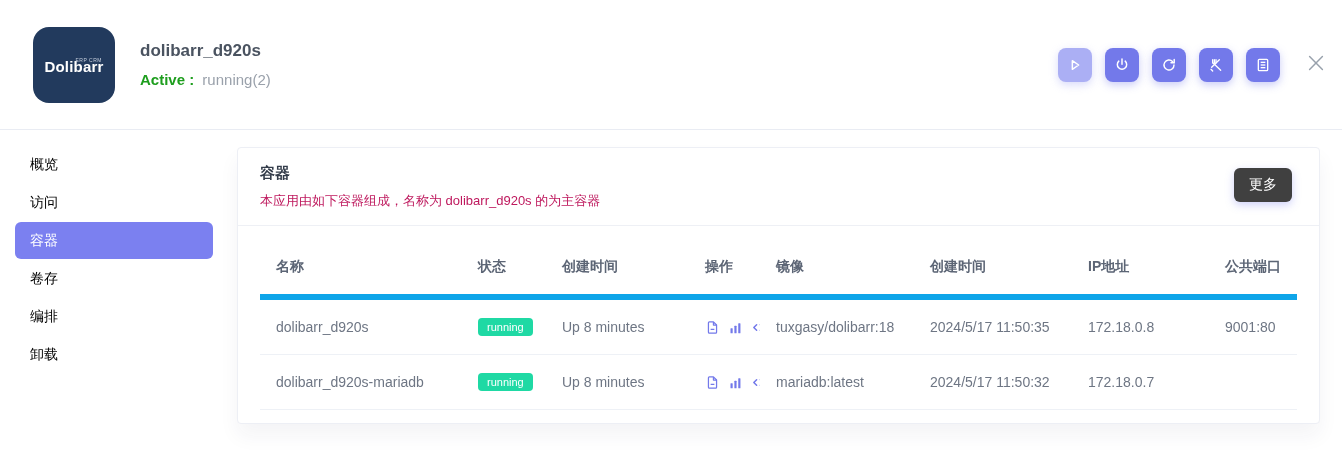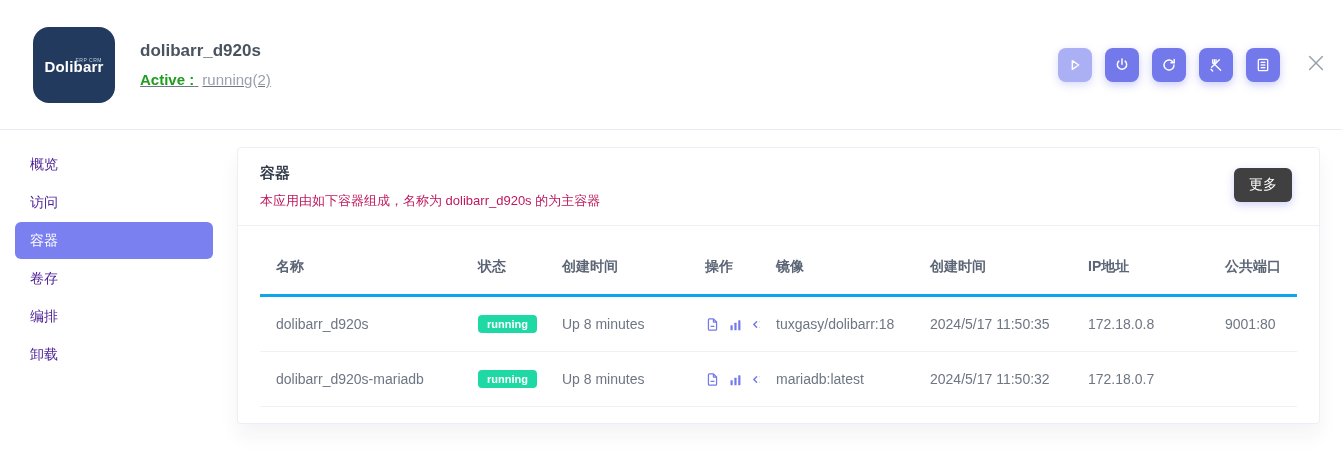--- a/index.html
+++ b/index.html
@@ -33,21 +33,21 @@
     text-align:center;
     color:#ffffff; font-weight:bold; font-size:15px;
     letter-spacing:.2px;
   }
   .logo-sup {
     position:absolute; top:30px; right:13px;
     color:#c7cfdd; font-size:5px; letter-spacing:.5px;
   }
   .title-block { margin-left:25px; }
   .app-title { font-size:17px; font-weight:bold; color:#4a5360; }
-  .status-line { margin-top:10px; font-size:15px;text-decoration:underline; }
+  .status-line { margin-top:10px; font-size:15px; }
   .status-label { color:#1e9e1e; font-weight:bold; }
   .status-value { color:#9aa1ab; margin-left:4px; }
 
   .toolbar { margin-left:auto; display:flex; align-items:center; gap:13px; }
   .tb-btn {
     width:34px; height:34px; border-radius:8px;
     background:#7379ea; border:none; cursor:pointer;
     display:flex; align-items:center; justify-content:center;
     color:#fff;
     box-shadow:0 3px 8px rgba(115,121,234,.38);
@@ -60,21 +60,21 @@
     color:#98a1ac; display:flex; align-items:center;
   }
 
   
   .page-body { display:flex; height:330px; }
   .sidebar { width:237px; flex:none; padding-top:16px; }
   .side-item {
     height:37px; margin:0 24px 1px 15px;
     padding-left:15px; border-radius:6px;
     display:flex; align-items:center;
-    color:#4c1d95; font-size:14px; cursor:pointer;
+    color:#000000; font-size:14px; cursor:pointer;
   }
   .side-item.active { background:#7b80f0; color:#ffffff; }
 
   .main { flex:1; min-width:0; }
   .card {
     margin:17px 22px 0 0;
     height:277px;
     background:#fff;
     border:1px solid #edeff5;
     border-radius:4px;
@@ -89,40 +89,40 @@
     background:#404040; color:#fff;
     border:none; border-radius:6px; cursor:pointer;
     font-size:14px; padding:8px 15px;
     box-shadow:0 3px 8px rgba(117,123,238,.35);
   }
 
   .table-wrap { padding:0 22px; }
   table { width:100%; border-collapse:collapse; table-layout:fixed; }
   th {
     text-align:left; font-size:14px; font-weight:bold; color:#5c6575;
-    padding:32px 16px 18px; border-bottom:3px solid #0ea5e9;
+    padding:32px 16px 18px; border-bottom:6px solid #0ea5e9;
     white-space:nowrap; overflow:hidden;
   }
   td {
     font-size:14px; color:#6e7684;
     padding:18px 16px; border-bottom:1px solid #eef1f6;
     white-space:nowrap; overflow:hidden;
   }
   .col-name   { width:202px; }
   .col-status { width:84px; }
   .col-detail { width:143px; }
   .col-ops    { width:71px; }
   .col-image  { width:154px; }
   .col-created{ width:158px; }
   .col-ip     { width:137px; }
 
   .badge {
     display:inline-block;
     background:#1fd9a4; color:#fff;
-    font-size:11px; font-weight:bold;
+    font-size:11px; font-weight:normal;
     padding:3px 9px; border-radius:4px;
   }
   .ops { display:flex; align-items:center; gap:8px; color:#7379ea; }
   .op-icon { display:flex; cursor:pointer; color:#7379ea; }
 </style>
 </head>
 <body>
 
 <div class="header">
   <div class="logo">

